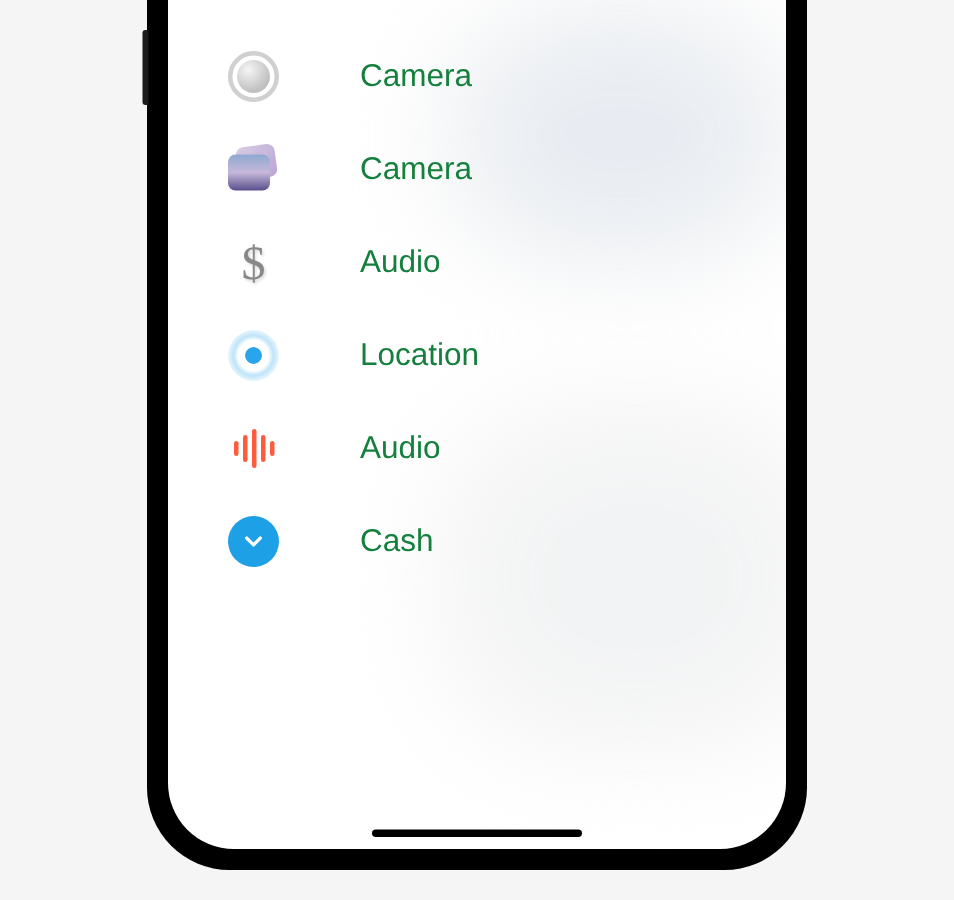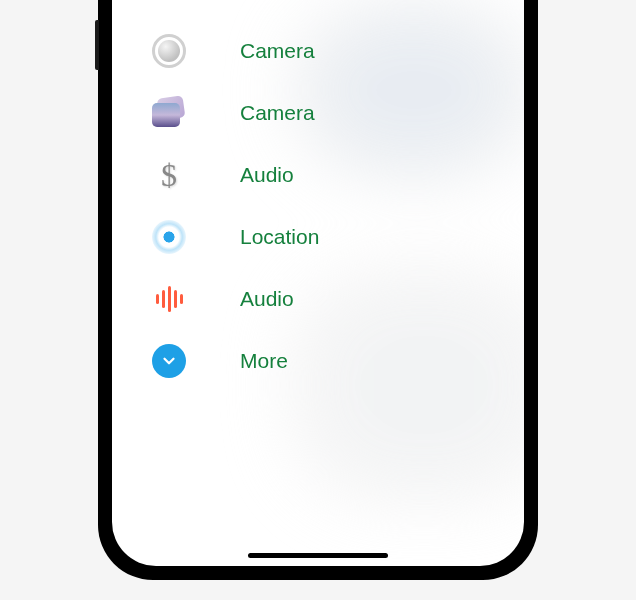--- a/index.html
+++ b/index.html
@@ -299,21 +299,21 @@
       </div>
 
       <div class="menu-item">
         <div class="menu-icon">
           <div class="more-icon">
             <svg viewBox="0 0 24 24" fill="none">
                 <path d="M6 9l6 6 6-6" stroke="#fff" stroke-width="3" stroke-linecap="round" stroke-linejoin="round"></path>
               </svg>
           </div>
         </div>
-        <span class="menu-label">More</span>
+        <span class="menu-label">Cash</span>
       </div>
 
     </div>
 
     <div class="home-indicator"></div>
 
   </div>
 </div>
 
 </body></html>

